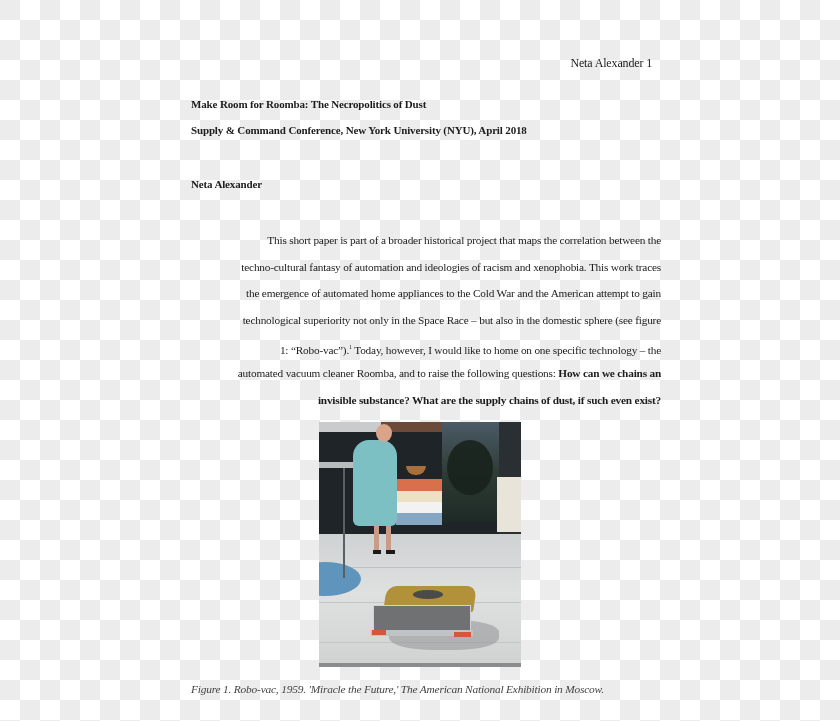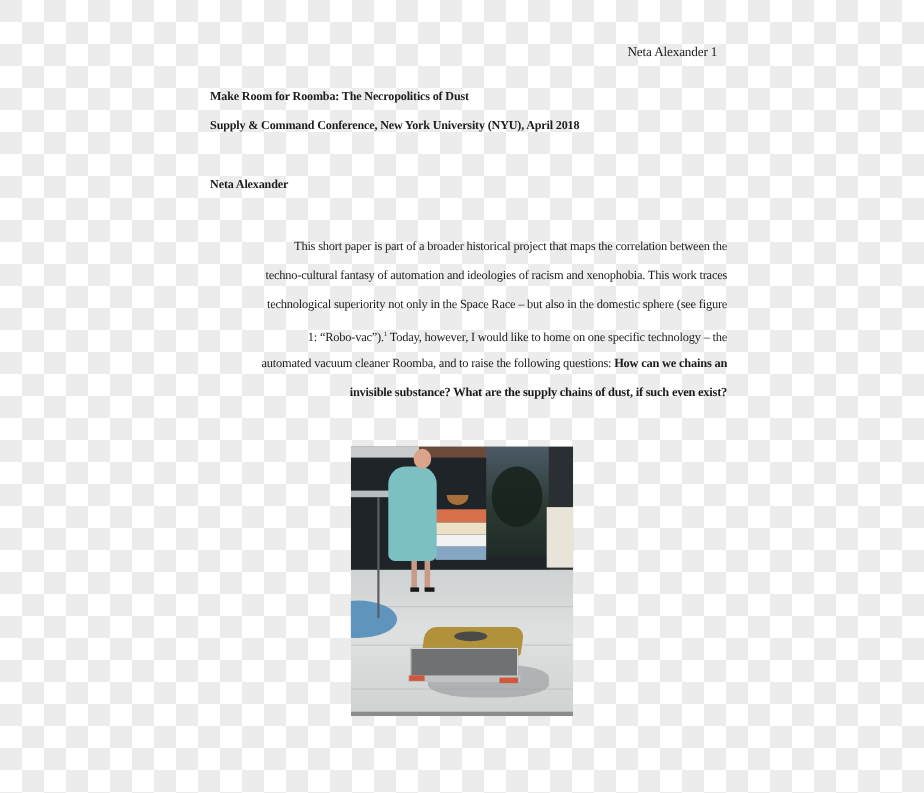--- a/index.html
+++ b/index.html
@@ -15,21 +15,21 @@
       background-image:
         linear-gradient(45deg, #ececec 25%, transparent 25%, transparent 75%, #ececec 75%, #ececec),
         linear-gradient(45deg, #ececec 25%, transparent 25%, transparent 75%, #ececec 75%, #ececec);
       background-size: 40px 40px;
       background-position: 20px 0, 0 20px;
       font-family: "Liberation Serif", "DejaVu Serif", serif;
       color: #1c1c1c;
     }
     .page {
       position: absolute;
-      left: 0; top: 0;
+      left: 0; top: 16px;
       width: 840px; height: 619px;
     }
     .line {
       position: absolute;
       white-space: nowrap;
       font-size: 11px;
       line-height: 14px;
       letter-spacing: -0.15px;
     }
     .header {
@@ -120,20 +120,21 @@
 
   <div class="line header">Neta Alexander 1</div>
 
   <div class="line bold title">Make Room for Roomba: The Necropolitics of Dust</div>
   <div class="line bold subtitle">Supply &amp; Command Conference, New York University (NYU), April 2018</div>
   <div class="line bold author">Neta Alexander</div>
 
   <div class="para">
     <span class="pl">This short paper is part of a broader historical project that maps the correlation between the</span>
     <span class="pl">techno-cultural fantasy of automation and ideologies of racism and xenophobia. This work traces</span>
+    <span class="pl">the emergence of automated home appliances to the Cold War and the American attempt to gain</span>
     <span class="pl">technological superiority not only in the Space Race – but also in the domestic sphere (see figure</span>
     <span class="pl"><span>1: “Robo-vac”).</span><sup>1</sup><span>  Today, however, I would like to home on one specific technology – the</span></span>
     <span class="pl"><span>automated vacuum cleaner Roomba, and to raise the following questions: </span><b>How can we chains an</b></span>
     <span class="pl bold">invisible substance? What are the supply chains of dust, if such even exist?</span>
   </div>
 
   <div class="figure" title="Woman in a blue dress looking at an automated robotic vacuum cleaner on a tiled floor">
     <div class="f-wall"></div>
     <div class="f-topband"></div>
     <div class="f-topwood"></div>
@@ -162,14 +163,15 @@
     <div class="f-robo-shadow"></div>
     <div class="f-robo-top"></div>
     <div class="f-robo-dome"></div>
     <div class="f-robo-grille"></div>
     <div class="f-robo-trim"></div>
     <div class="f-robo-l1"></div>
     <div class="f-robo-l2"></div>
     <div class="f-bottom"></div>
   </div>
 
+  <div class="line caption">Figure 1. Robo-vac, 1959. 'Miracle the Future,' The American National Exhibition in Moscow.</div>
 
 </div>
 
 </body></html>

